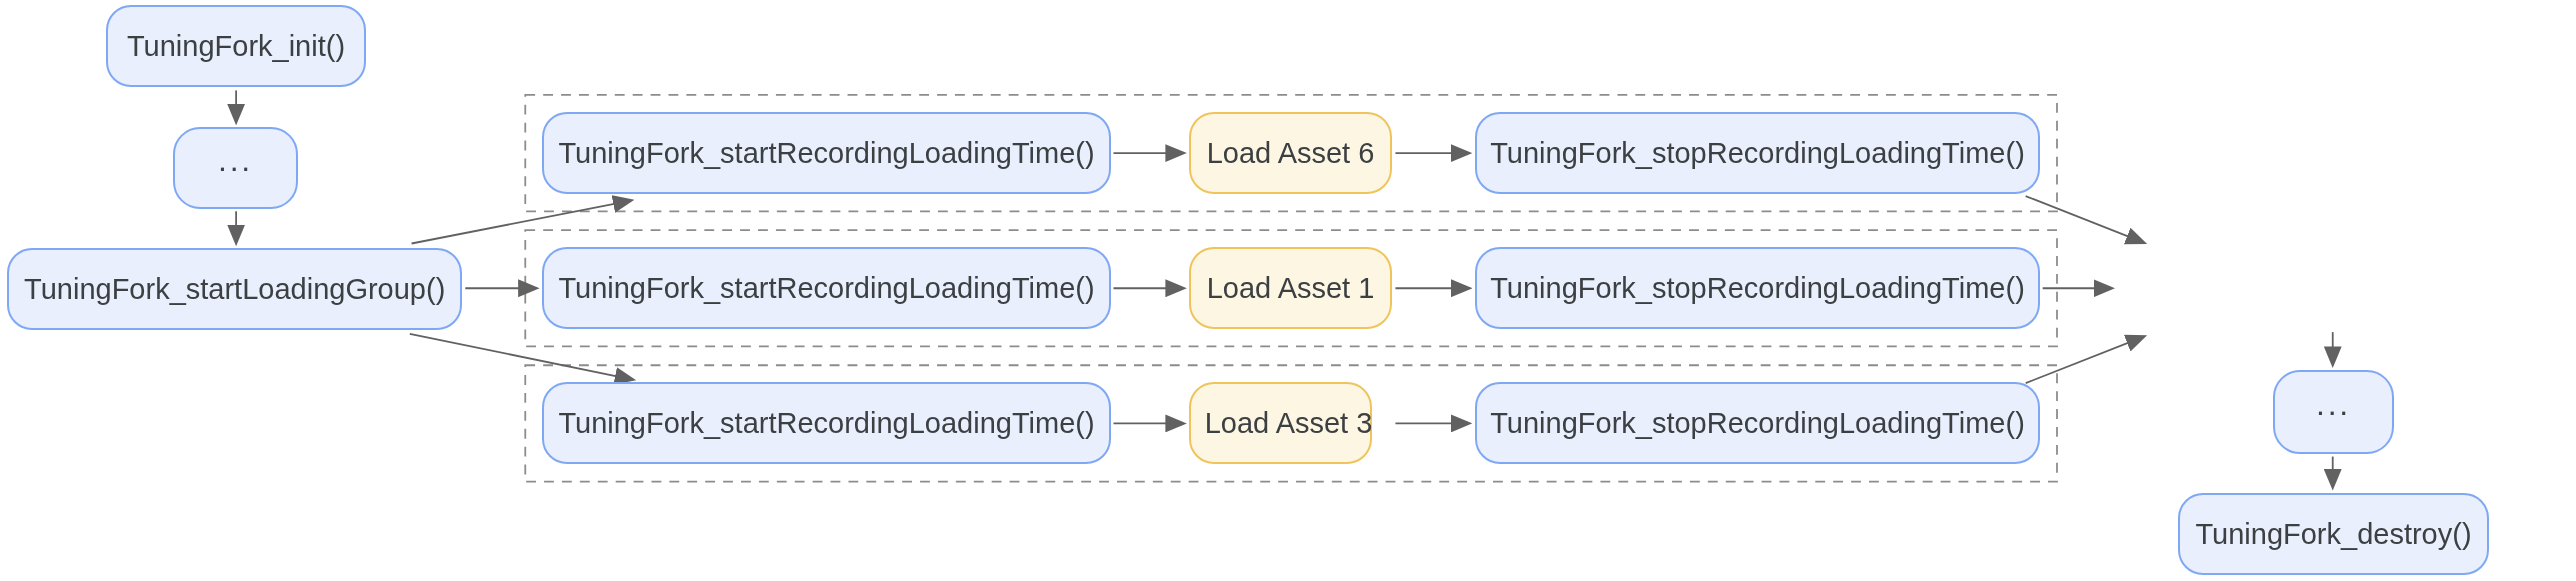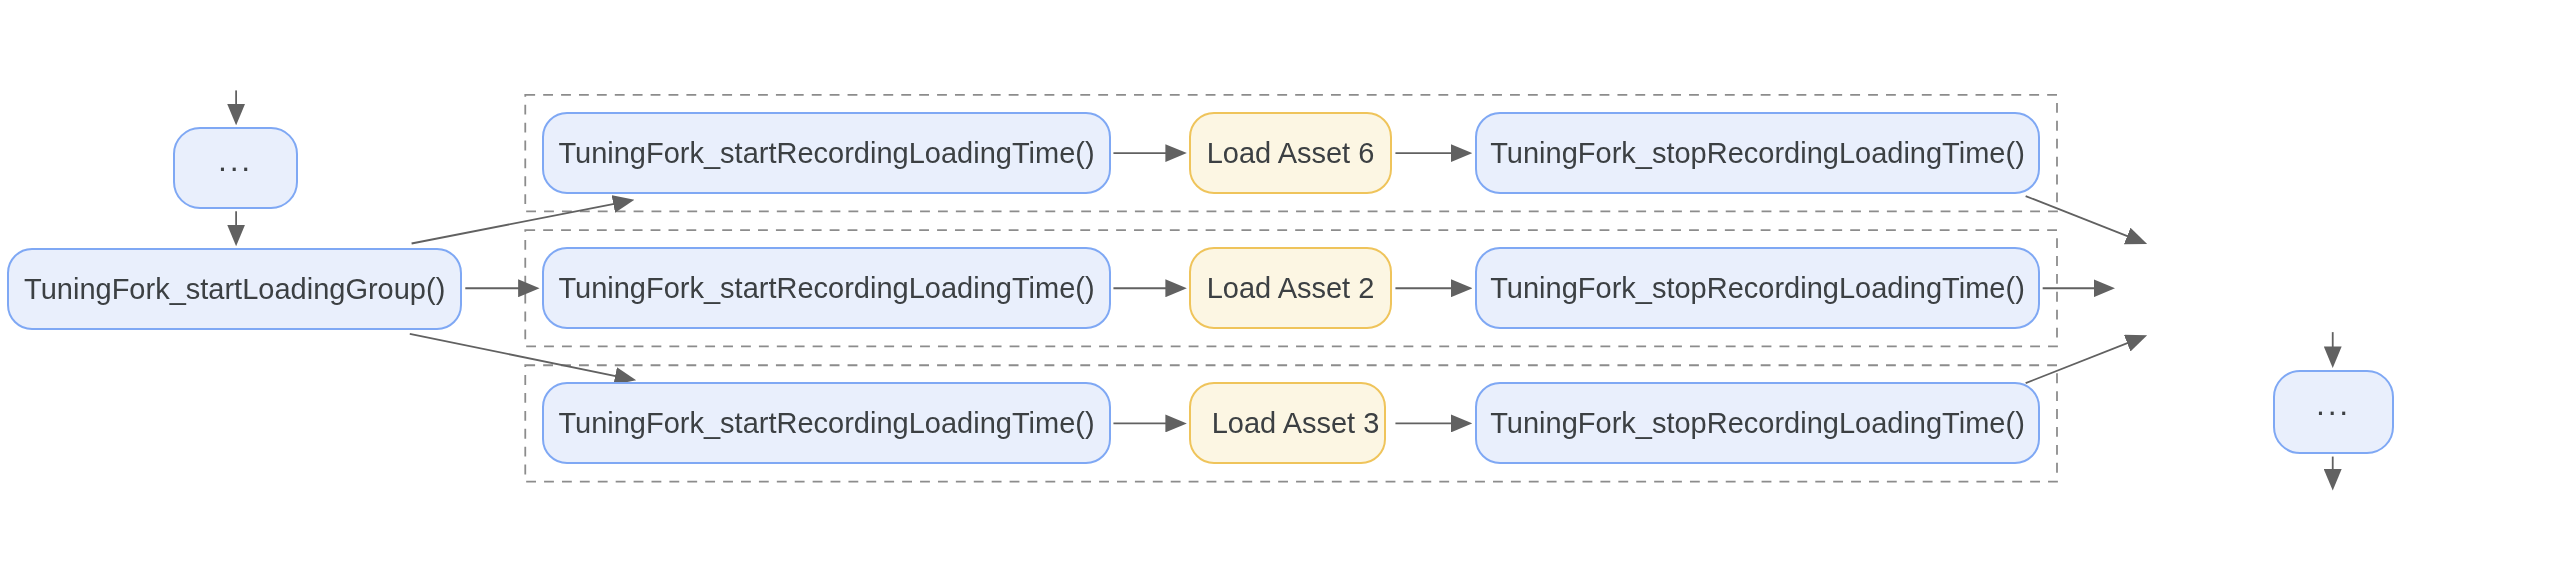--- a/index.html
+++ b/index.html
@@ -77,20 +77,23 @@
     <path class="edge-line" d="M1558 473 L1640 473" marker-end="url(#arrowhead)"></path>
 
     <path class="edge-line" d="M2262 219 L2394 271" marker-end="url(#arrowhead)"></path>
     <path class="edge-line" d="M2281 322 L2358 322" marker-end="url(#arrowhead)"></path>
     <path class="edge-line" d="M2262 428 L2394 376" marker-end="url(#arrowhead)"></path>
 
     <path class="edge-line" d="M2605 371 L2605 407" marker-end="url(#arrowhead)"></path>
     <path class="edge-line" d="M2605 510 L2605 544" marker-end="url(#arrowhead)"></path>
   </svg>
 
+  <div class="node" style="left:106px;top:5.4px;width:260px;height:82px;">
+    <span class="lbl">TuningFork_init()</span>
+  </div>
   <div class="node ellipsis" style="left:173px;top:127px;width:125px;height:82px;">
     <span class="lbl">...</span>
   </div>
   <div class="node" style="left:7.2px;top:248px;width:455px;height:82px;align-items:center;">
     <span class="lbl">TuningFork_startLoadingGroup()</span>
   </div>
 
   <div class="node" style="left:542px;top:112px;width:569px;height:82px;">
     <span class="lbl">TuningFork_startRecordingLoadingTime()</span>
   </div>
@@ -98,34 +101,37 @@
     <span class="lbl">Load Asset 6</span>
   </div>
   <div class="node" style="left:1475px;top:112px;width:565px;height:82px;">
     <span class="lbl">TuningFork_stopRecordingLoadingTime()</span>
   </div>
 
   <div class="node" style="left:542px;top:247px;width:569px;height:82px;">
     <span class="lbl">TuningFork_startRecordingLoadingTime()</span>
   </div>
   <div class="node yellow" style="left:1189px;top:247px;width:203px;height:82px;">
-    <span class="lbl">Load Asset 2</span>
+    <span class="lbl">Load Asset 1</span>
   </div>
   <div class="node" style="left:1475px;top:247px;width:565px;height:82px;">
     <span class="lbl">TuningFork_stopRecordingLoadingTime()</span>
   </div>
 
   <div class="node" style="left:542px;top:382px;width:569px;height:82px;">
     <span class="lbl">TuningFork_startRecordingLoadingTime()</span>
   </div>
-  <div class="node yellow" style="left:1189px;top:382px;width:197px;height:82px;padding-left:16px;">
+  <div class="node yellow" style="left:1189px;top:382px;width:183px;height:82px;padding-left:16px;">
     <span class="lbl">Load Asset 3</span>
   </div>
   <div class="node" style="left:1475px;top:382px;width:565px;height:82px;">
     <span class="lbl">TuningFork_stopRecordingLoadingTime()</span>
   </div>
 
   <div class="node ellipsis" style="left:2273px;top:370px;width:121px;height:84px;">
     <span class="lbl">...</span>
   </div>
+  <div class="node" style="left:2178px;top:493px;width:311px;height:82px;">
+    <span class="lbl">TuningFork_destroy()</span>
+  </div>
 
 </div>
 
 
 </body></html>

